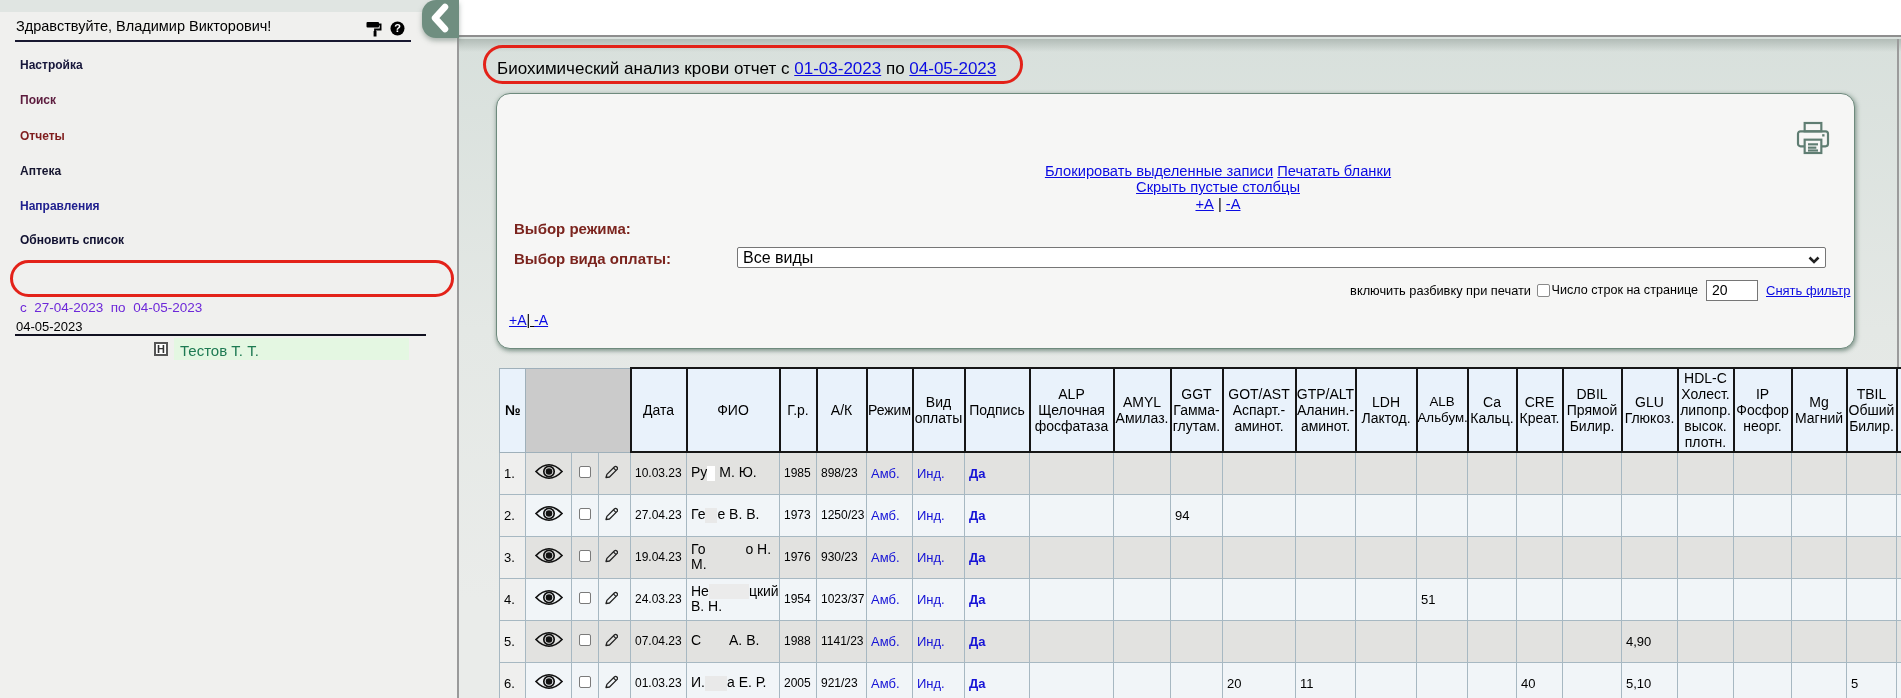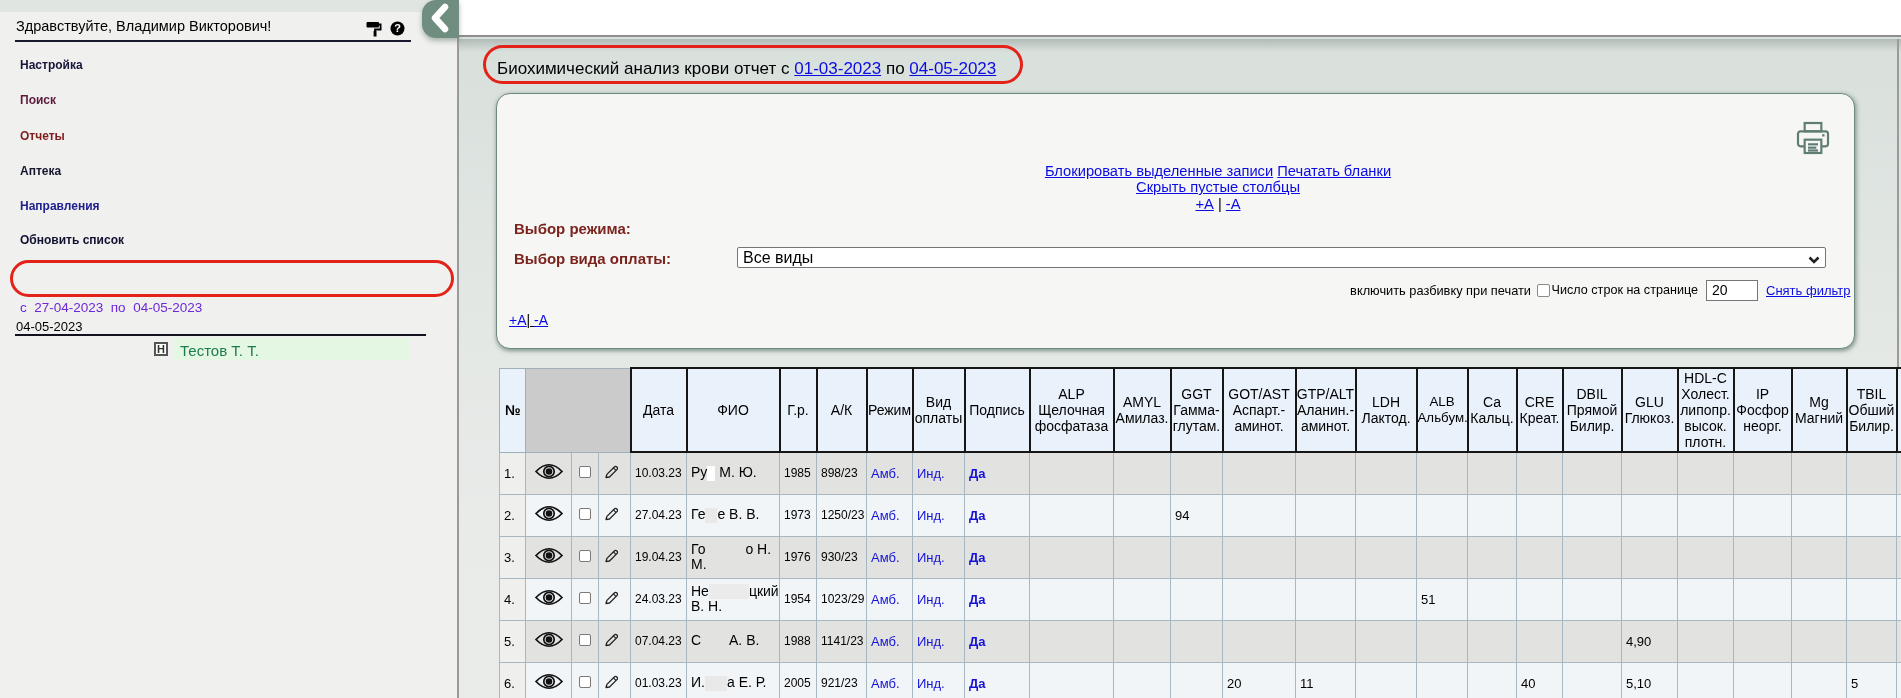--- a/index.html
+++ b/index.html
@@ -314,21 +314,21 @@
                 <circle cx="14" cy="8.5" r="3.3" fill="#111"></circle>
               </svg></td>
     <td class="cen"><span style="display:inline-block;width:12px;height:12px;border:1px solid #7a7a7a;border-radius:2px;background:#fff"></span></td>
     <td class="pen"><svg width="14" height="15" viewBox="0 0 14 15">
                 <path d="M2 13.5 L2.9 10.4 L10.3 3 Q11.6 1.7 12.9 3 Q14.2 4.3 12.9 5.6 L5.5 13 L2 13.5 Z" fill="none" stroke="#222" stroke-width="1.3" stroke-linejoin="round"></path>
                 <line x1="9.4" y1="3.9" x2="12" y2="6.5" stroke="#222" stroke-width="1.1"></line>
               </svg></td>
     <td class="dt">24.03.23</td>
             <td class="fio2">Не<span class="wbox" style="width:40px;background:#ebebeb"></span>цкий В. Н.</td>
             <td class="dt">1954</td>
-            <td class="dt">1023/29</td>
+            <td class="dt">1023/37</td>
     <td><a class="tl">Амб.</a></td>
             <td><a class="tl">Инд.</a></td>
             <td><b class="da">Да</b></td>
     <td></td>
             <td></td>
             <td></td>
             <td></td>
             <td></td>
             <td></td>
             <td>51</td>

